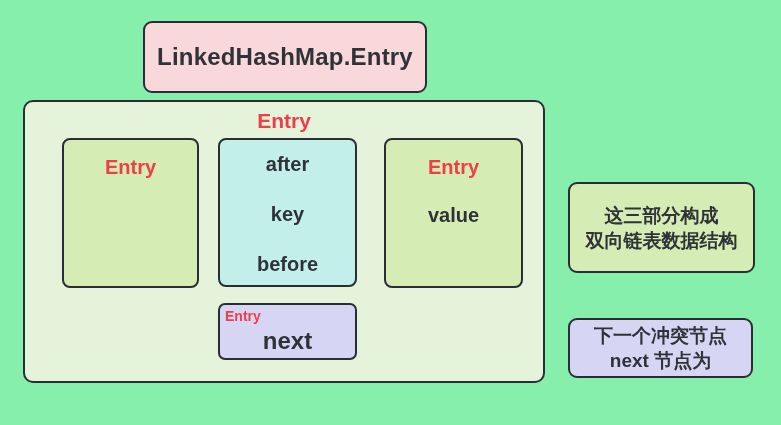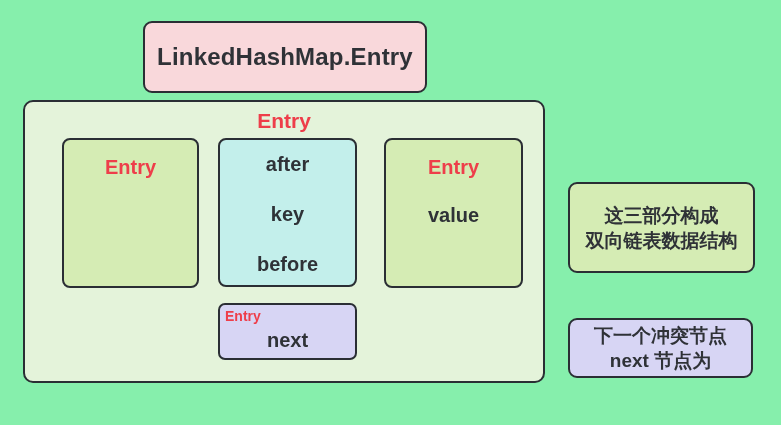--- a/index.html
+++ b/index.html
@@ -78,21 +78,21 @@
     top: 3px; left: 5px;
     font-size: 14px;
     line-height: 16px;
     color: var(--red, #ee3e4a);
   }
   .next-cell .next-label {
     width: 100%; height: 100%;
     display: flex; align-items: center; justify-content: center;
     padding-top: 18px;
     box-sizing: border-box;
-    font-size: 20px;
+    font-size: 24px;
   }
   
   .note {
     border-radius: 9px;
     display: flex;
     flex-direction: column;
     align-items: center;
     justify-content: center;
     text-align: center;
     font-size: 19px;

